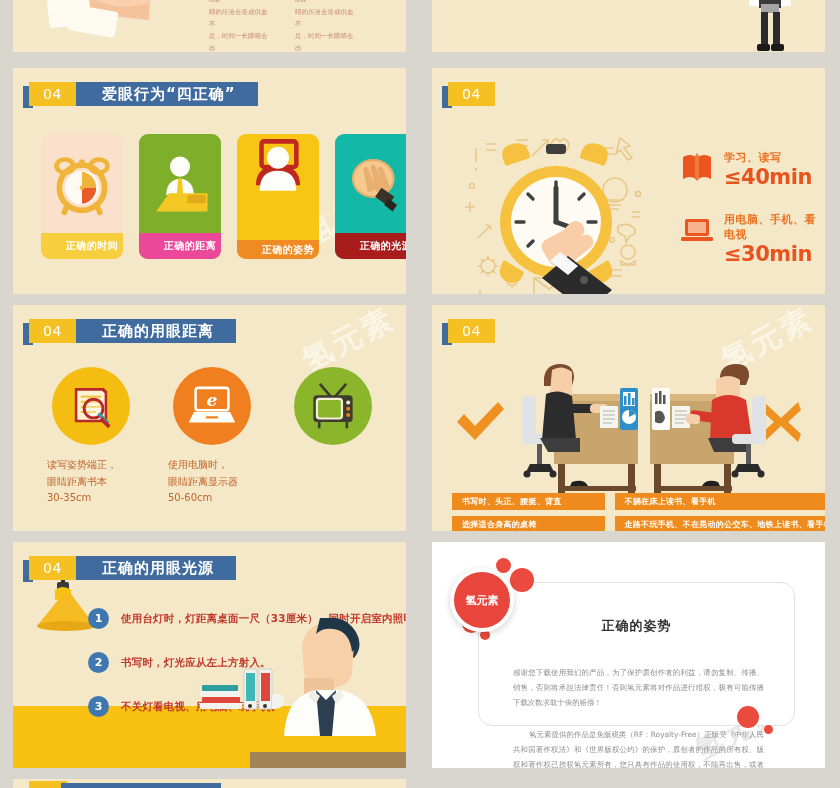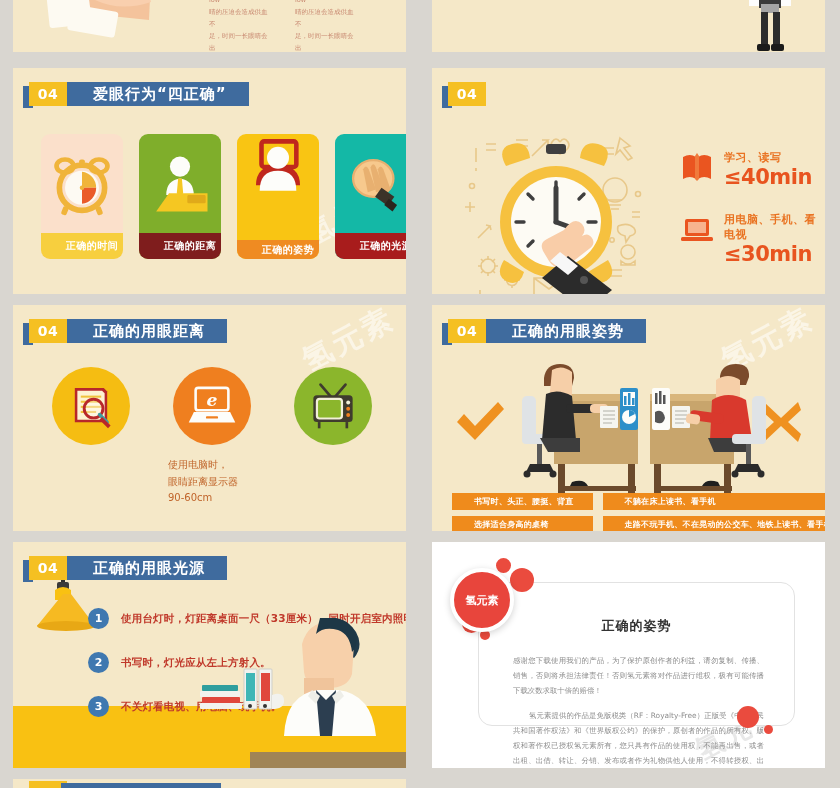--- a/index.html
+++ b/index.html
@@ -14,22 +14,22 @@
   .slide{
     position:absolute;
     background:#f5e8c8;
     overflow:hidden;
   }
   .slide.white{background:#ffffff;}
 
   
   .hdr{position:absolute;left:16px;top:14px;display:flex;align-items:stretch;height:24px;z-index:6;}
   .hdr .num{
-    width:38px;background:#f5c022;color:#ffffff;
-    font-size:14px;font-weight:bold;
+    width:47px;background:#f5c022;color:#ffffff;
+    font-size:14px;font-weight:normal;
     display:flex;align-items:center;justify-content:center;
     letter-spacing:.5px;
   }
   .hdr .numtab{
     position:absolute;left:-6px;top:4px;width:10px;height:22px;background:#3f6b9e;z-index:-1;
   }
   .hdr .bar{
     background:#3f6b9e;color:#ffffff;
     font-size:15px;font-weight:bold;
     display:flex;align-items:center;
@@ -50,21 +50,21 @@
   .card{width:82px;height:125px;border-radius:9px;position:relative;overflow:hidden;
         display:flex;flex-direction:column;align-items:center;justify-content:flex-start;}
   .card .ico{flex:1;display:flex;align-items:center;justify-content:center;width:100%;}
   .card .cap{
     width:100%;height:26px;display:flex;align-items:center;justify-content:center;
     color:#fff;font-size:10px;font-weight:bold;letter-spacing:.5px;
     border-radius:0 0 9px 9px;
     padding-left:20px;
   }
   .c1{background:#fbe0cb;} .c1 .cap{background:#f7cf3e;color:#fff;}
-  .c2{background:#7fae2b;} .c2 .cap{background:#7f1d1d;}
+  .c2{background:#7fae2b;} .c2 .cap{background:#ec4899;}
   .c3{background:#f9c513;} .c3 .cap{background:#ef8b22;margin-top:40px;}
   .c4{background:#14b8a6;} .c4 .cap{background:#a81c1c;}
 
   
   .clockwrap{position:absolute;left:28px;top:62px;width:200px;height:180px;}
   .rules{position:absolute;left:248px;top:82px;}
   .rule{display:flex;align-items:flex-start;margin-bottom:24px;}
   .rule .ricon{width:34px;height:34px;margin-right:10px;flex:0 0 34px;}
   .rule .rtxt .rlabel{color:#e97322;font-size:11px;font-weight:bold;margin-bottom:2px;letter-spacing:.5px;}
   .rule .rtxt .rval{color:#e8541f;font-size:21px;font-weight:bold;line-height:1;letter-spacing:-.5px;}
@@ -77,21 +77,21 @@
   .d1{background:#f5bd12;} .d2{background:#ef7f1f;} .d3{background:#8bb62c;}
   .circ .ctext{color:#c0642a;font-size:10px;line-height:1.65;font-weight:500;text-align:left;padding-left:4px;}
 
   
   .tickwrap{position:absolute;left:22px;top:95px;}
   .crosswrap{position:absolute;right:22px;top:95px;}
   .deskscene{position:absolute;left:88px;top:55px;width:250px;height:135px;}
   .bars{position:absolute;left:20px;top:188px;width:380px;display:flex;gap:10px;}
   .barcol{flex:1;display:flex;flex-direction:column;gap:6px;}
   .obar{background:#ef8b1c;color:#fff;font-size:8px;font-weight:bold;
-        height:17px;display:flex;align-items:center;padding-left:22px;letter-spacing:.3px;white-space:nowrap;}
+        height:17px;display:flex;align-items:center;padding-left:10px;letter-spacing:.3px;white-space:nowrap;}
 
   
   .lampwrap{position:absolute;left:18px;top:22px;width:70px;height:80px;}
   .numlist{position:absolute;left:75px;top:66px;}
   .nrow{display:flex;align-items:center;margin-bottom:23px;}
   .ncircle{width:21px;height:21px;border-radius:50%;background:#3f78b0;color:#fff;
            font-size:11px;font-weight:bold;display:flex;align-items:center;justify-content:center;margin-right:12px;flex:0 0 21px;}
   .ntext{color:#c0392b;font-size:10.5px;font-weight:bold;letter-spacing:.2px;white-space:nowrap;}
   .deskbase{position:absolute;left:0;bottom:0;width:100%;height:62px;background:#f9c112;}
   .student{position:absolute;right:22px;bottom:30px;width:120px;height:120px;}
@@ -100,21 +100,21 @@
   
   .cpbox{position:absolute;left:46px;top:40px;right:30px;bottom:42px;
          border:1px solid #e2e2e2;border-radius:14px;background:#fff;}
   .cplogo{position:absolute;left:18px;top:26px;width:56px;height:56px;border-radius:50%;
           background:#e8453c;box-shadow:0 2px 7px rgba(0,0,0,.18);
           display:flex;align-items:center;justify-content:center;
           color:#fff;font-size:11px;font-weight:bold;border:4px solid #fff;z-index:3;}
   .dot{position:absolute;border-radius:50%;background:#ea4b3e;}
   .cptitle{text-align:center;color:#333;font-size:13px;font-weight:bold;margin-top:34px;letter-spacing:1px;}
   .cpbody{padding:14px 30px 0 34px;color:#8d8d8d;font-size:7.4px;line-height:2.05;text-align:justify;}
-  .cpbody p{margin:4px 0 9px 0;}
+  .cpbody p{margin:16px 0 9px 0;}
 
   
   .abs{position:absolute;}
 </style>
 </head>
 <body>
 
 <div class="page">
 
   <div class="slide" style="left:13px;top:-6px;width:393px;height:58px;">
@@ -350,35 +350,40 @@
                 <path d="M15 22 l24 0"></path>
                 <path d="M15 28 l24 0"></path>
               <path d="M15 34 l18 0"></path>
             </g>
             <circle cx="30" cy="30" r="11" fill="none" stroke="#b8272a" stroke-width="3.4"></circle>
             <circle cx="30" cy="30" r="9" fill="rgba(255,255,255,.35)"></circle>
             <path d="M37 37 l9 9" stroke="#3f9ba0" stroke-width="4" stroke-linecap="round"></path>
             <path d="M40 40 l10 10 l-3 3 l-10 -10 z" fill="#b8272a"></path>
           </svg>
         </div>
+        <div class="ctext">
+          <div>读写姿势端正，</div>
+          <div>眼睛距离书本</div>
+          <div>30-35cm</div>
+        </div>
       </div>
 
       <div class="circ">
         <div class="disc d2">
           <svg viewBox="0 0 58 50" width="50" height="44">
             <rect x="10" y="4" width="38" height="26" rx="3" fill="none" stroke="#fdfdfa" stroke-width="3"></rect>
             <text x="29" y="25" font-size="20" font-style="italic" font-weight="bold" fill="#fdfdfa" text-anchor="middle" font-family="DejaVu Serif, serif">e</text>
             <path d="M8 32 L50 32 L56 44 L2 44 Z" fill="#fdfdfa"></path>
             <rect x="22" y="37" width="14" height="2.6" rx="1" fill="#ef7f1f"></rect>
           </svg>
         </div>
         <div class="ctext">
           <div>使用电脑时，</div>
           <div>眼睛距离显示器</div>
-          <div>90-60cm</div>
+          <div>50-60cm</div>
         </div>
       </div>
 
       <div class="circ">
         <div class="disc d3">
           <svg viewBox="0 0 56 56" width="50" height="50">
             <path d="M14 4 L26 18" stroke="#3f3b2e" stroke-width="3" stroke-linecap="round"></path>
             <path d="M42 4 L30 18" stroke="#3f3b2e" stroke-width="3" stroke-linecap="round"></path>
             <rect x="6" y="16" width="44" height="30" rx="4" fill="#3f3b2e"></rect>
             <rect x="10" y="20" width="28" height="22" rx="3" fill="#8bb62c" stroke="#f2f0d8" stroke-width="2.5"></rect>
@@ -392,21 +397,20 @@
       </div>
     </div>
   </div>
 
   <div class="slide" style="left:432px;top:305px;width:393px;height:226px;">
     <div class="wm" style="right:8px;top:14px;font-size:30px;">氢元素</div>
 
     <div class="hdr">
       <div class="numtab"></div>
       <div class="num">04</div>
-      <div class="bar">正确的用眼姿势</div>
     </div>
 
     <div class="tickwrap">
       <svg viewBox="0 0 52 46" width="52" height="46">
         <path d="M3 22 L10 14 L21 26 L44 2 L50 9 L21 40 Z" fill="#ef9120"></path>
       </svg>
     </div>
     <div class="crosswrap">
       <svg viewBox="0 0 44 44" width="44" height="44">
         <path d="M5 2 L22 18 L39 2 L42 10 L29 22 L42 34 L39 42 L22 26 L5 42 L2 34 L15 22 L2 10 Z" fill="#ef9120"></path>

